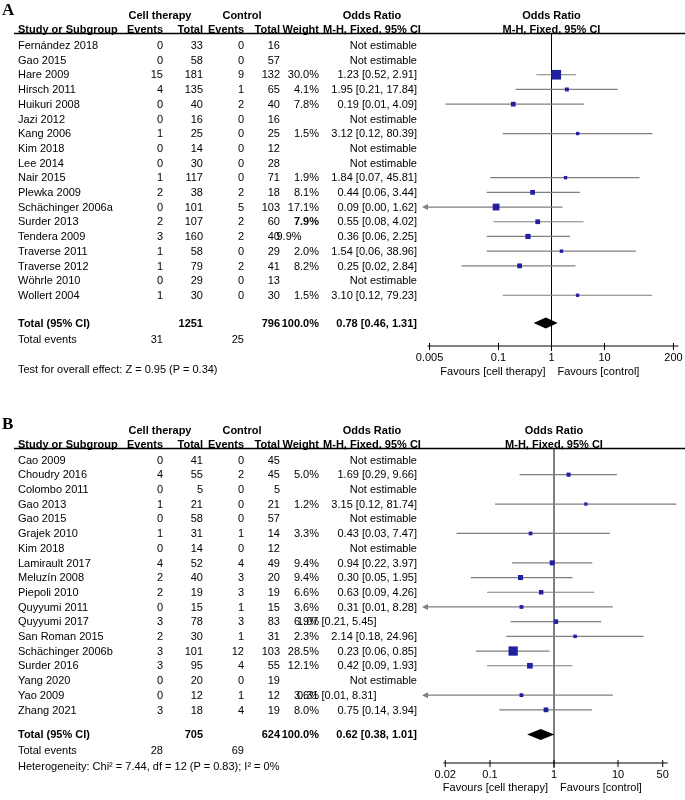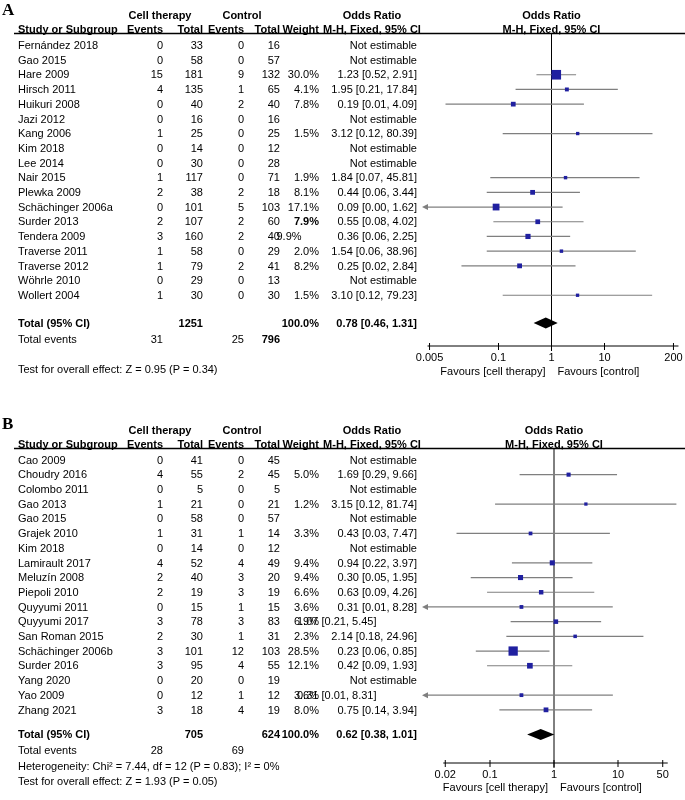--- a/index.html
+++ b/index.html
@@ -149,21 +149,21 @@
       <div class="cell" style="left: 297px; top: 273.2px; width: 120px; height: 14.7px; line-height: 14.7px; text-align: right;">Not estimable</div>
       <div class="cell" style="left: 18px; top: 287.9px; width: 135px; height: 14.7px; line-height: 14.7px;">Wollert 2004</div>
       <div class="cell" style="left: 103px; top: 287.9px; width: 60px; height: 14.7px; line-height: 14.7px; text-align: right;">1</div>
       <div class="cell" style="left: 143px; top: 287.9px; width: 60px; height: 14.7px; line-height: 14.7px; text-align: right;">30</div>
       <div class="cell" style="left: 184px; top: 287.9px; width: 60px; height: 14.7px; line-height: 14.7px; text-align: right;">0</div>
       <div class="cell" style="left: 220px; top: 287.9px; width: 60px; height: 14.7px; line-height: 14.7px; text-align: right;">30</div>
       <div class="cell" style="left: 259px; top: 287.9px; width: 60px; height: 14.7px; line-height: 14.7px; text-align: right;">1.5%</div>
       <div class="cell" style="left: 297px; top: 287.9px; width: 120px; height: 14.7px; line-height: 14.7px; text-align: right;">3.10 [0.12, 79.23]</div>
       <div class="cell bold" style="left: 18px; top: 315.5px; width: 150px; height: 15px; line-height: 15px;">Total (95% CI)</div>
       <div class="cell bold" style="left: 143px; top: 315.5px; width: 60px; height: 15px; line-height: 15px; text-align: right;">1251</div>
-      <div class="cell bold" style="left: 220px; top: 315.5px; width: 60px; height: 15px; line-height: 15px; text-align: right; margin-top: 16px;">796</div>
+      <div class="cell bold" style="left: 220px; top: 315.5px; width: 60px; height: 15px; line-height: 15px; text-align: right;">796</div>
       <div class="cell bold" style="left: 259px; top: 315.5px; width: 60px; height: 15px; line-height: 15px; text-align: right;">100.0%</div>
       <div class="cell bold" style="left: 297px; top: 315.5px; width: 120px; height: 15px; line-height: 15px; text-align: right; font-weight: bold;">0.78 [0.46, 1.31]</div>
       <div class="cell" style="left: 18px; top: 331.5px; width: 150px; height: 15px; line-height: 15px;">Total events</div>
       <div class="cell" style="left: 103px; top: 331.5px; width: 60px; height: 15px; line-height: 15px; text-align: right;">31</div>
       <div class="cell" style="left: 184px; top: 331.5px; width: 60px; height: 15px; line-height: 15px; text-align: right;">25</div>
       <div class="cell" style="left: 18px; top: 361.5px; width: 400px; height: 15px; line-height: 15px;">Test for overall effect: Z = 0.95 (P = 0.34)</div>
     </div>
   <div class="panel" id="panel-1">
       <div class="cell bold" style="left: 105px; top: 423px; width: 110px; height: 14px; line-height: 14px; text-align: center;">Cell therapy</div>
       <div class="cell bold" style="left: 197px; top: 423px; width: 90px; height: 14px; line-height: 14px; text-align: center;">Control</div>
@@ -300,21 +300,20 @@
       <div class="cell" style="left: 297px; top: 702.5px; width: 120px; height: 14.7px; line-height: 14.7px; text-align: right;">0.75 [0.14, 3.94]</div>
       <div class="cell bold" style="left: 18px; top: 727px; width: 150px; height: 15px; line-height: 15px;">Total (95% CI)</div>
       <div class="cell bold" style="left: 143px; top: 727px; width: 60px; height: 15px; line-height: 15px; text-align: right;">705</div>
       <div class="cell bold" style="left: 220px; top: 727px; width: 60px; height: 15px; line-height: 15px; text-align: right;">624</div>
       <div class="cell bold" style="left: 259px; top: 727px; width: 60px; height: 15px; line-height: 15px; text-align: right;">100.0%</div>
       <div class="cell bold" style="left: 297px; top: 727px; width: 120px; height: 15px; line-height: 15px; text-align: right; font-weight: bold;">0.62 [0.38, 1.01]</div>
       <div class="cell" style="left: 18px; top: 743px; width: 150px; height: 15px; line-height: 15px;">Total events</div>
       <div class="cell" style="left: 103px; top: 743px; width: 60px; height: 15px; line-height: 15px; text-align: right;">28</div>
       <div class="cell" style="left: 184px; top: 743px; width: 60px; height: 15px; line-height: 15px; text-align: right;">69</div>
       <div class="cell" style="left: 18px; top: 758.5px; width: 400px; height: 15px; line-height: 15px;">Heterogeneity: Chi² = 7.44, df = 12 (P = 0.83); I² = 0%</div>
-      <div class="cell" style="left: 18px; top: 773.5px; width: 400px; height: 15px; line-height: 15px;">Test for overall effect: Z = 1.93 (P = 0.05)</div>
     </div>
   <svg id="plot-svg" width="685" height="800" viewBox="0 0 685 800">
       <line x1="14" y1="33.5" x2="685" y2="33.5" stroke="#000000" stroke-width="1.5"></line>
       <line x1="551.5" y1="34" x2="551.5" y2="351" stroke="#000000" stroke-width="1"></line>
       <line x1="427.545410229809" y1="346" x2="678.454589770191" y2="346" stroke="#000000" stroke-width="1"></line>
       <line x1="429.545410229809" y1="343" x2="429.545410229809" y2="350" stroke="#000000" stroke-width="1"></line>
       <text x="429.545410229809" y="361" text-anchor="middle" font-family="&quot;Liberation Sans&quot;, sans-serif" font-size="11px" fill="#000000" font-weight="normal">0.005</text>
       <line x1="498.5" y1="343" x2="498.5" y2="350" stroke="#000000" stroke-width="1"></line>
       <text x="498.5" y="361" text-anchor="middle" font-family="&quot;Liberation Sans&quot;, sans-serif" font-size="11px" fill="#000000" font-weight="normal">0.1</text>
       <line x1="551.5" y1="343" x2="551.5" y2="350" stroke="#000000" stroke-width="1"></line>

